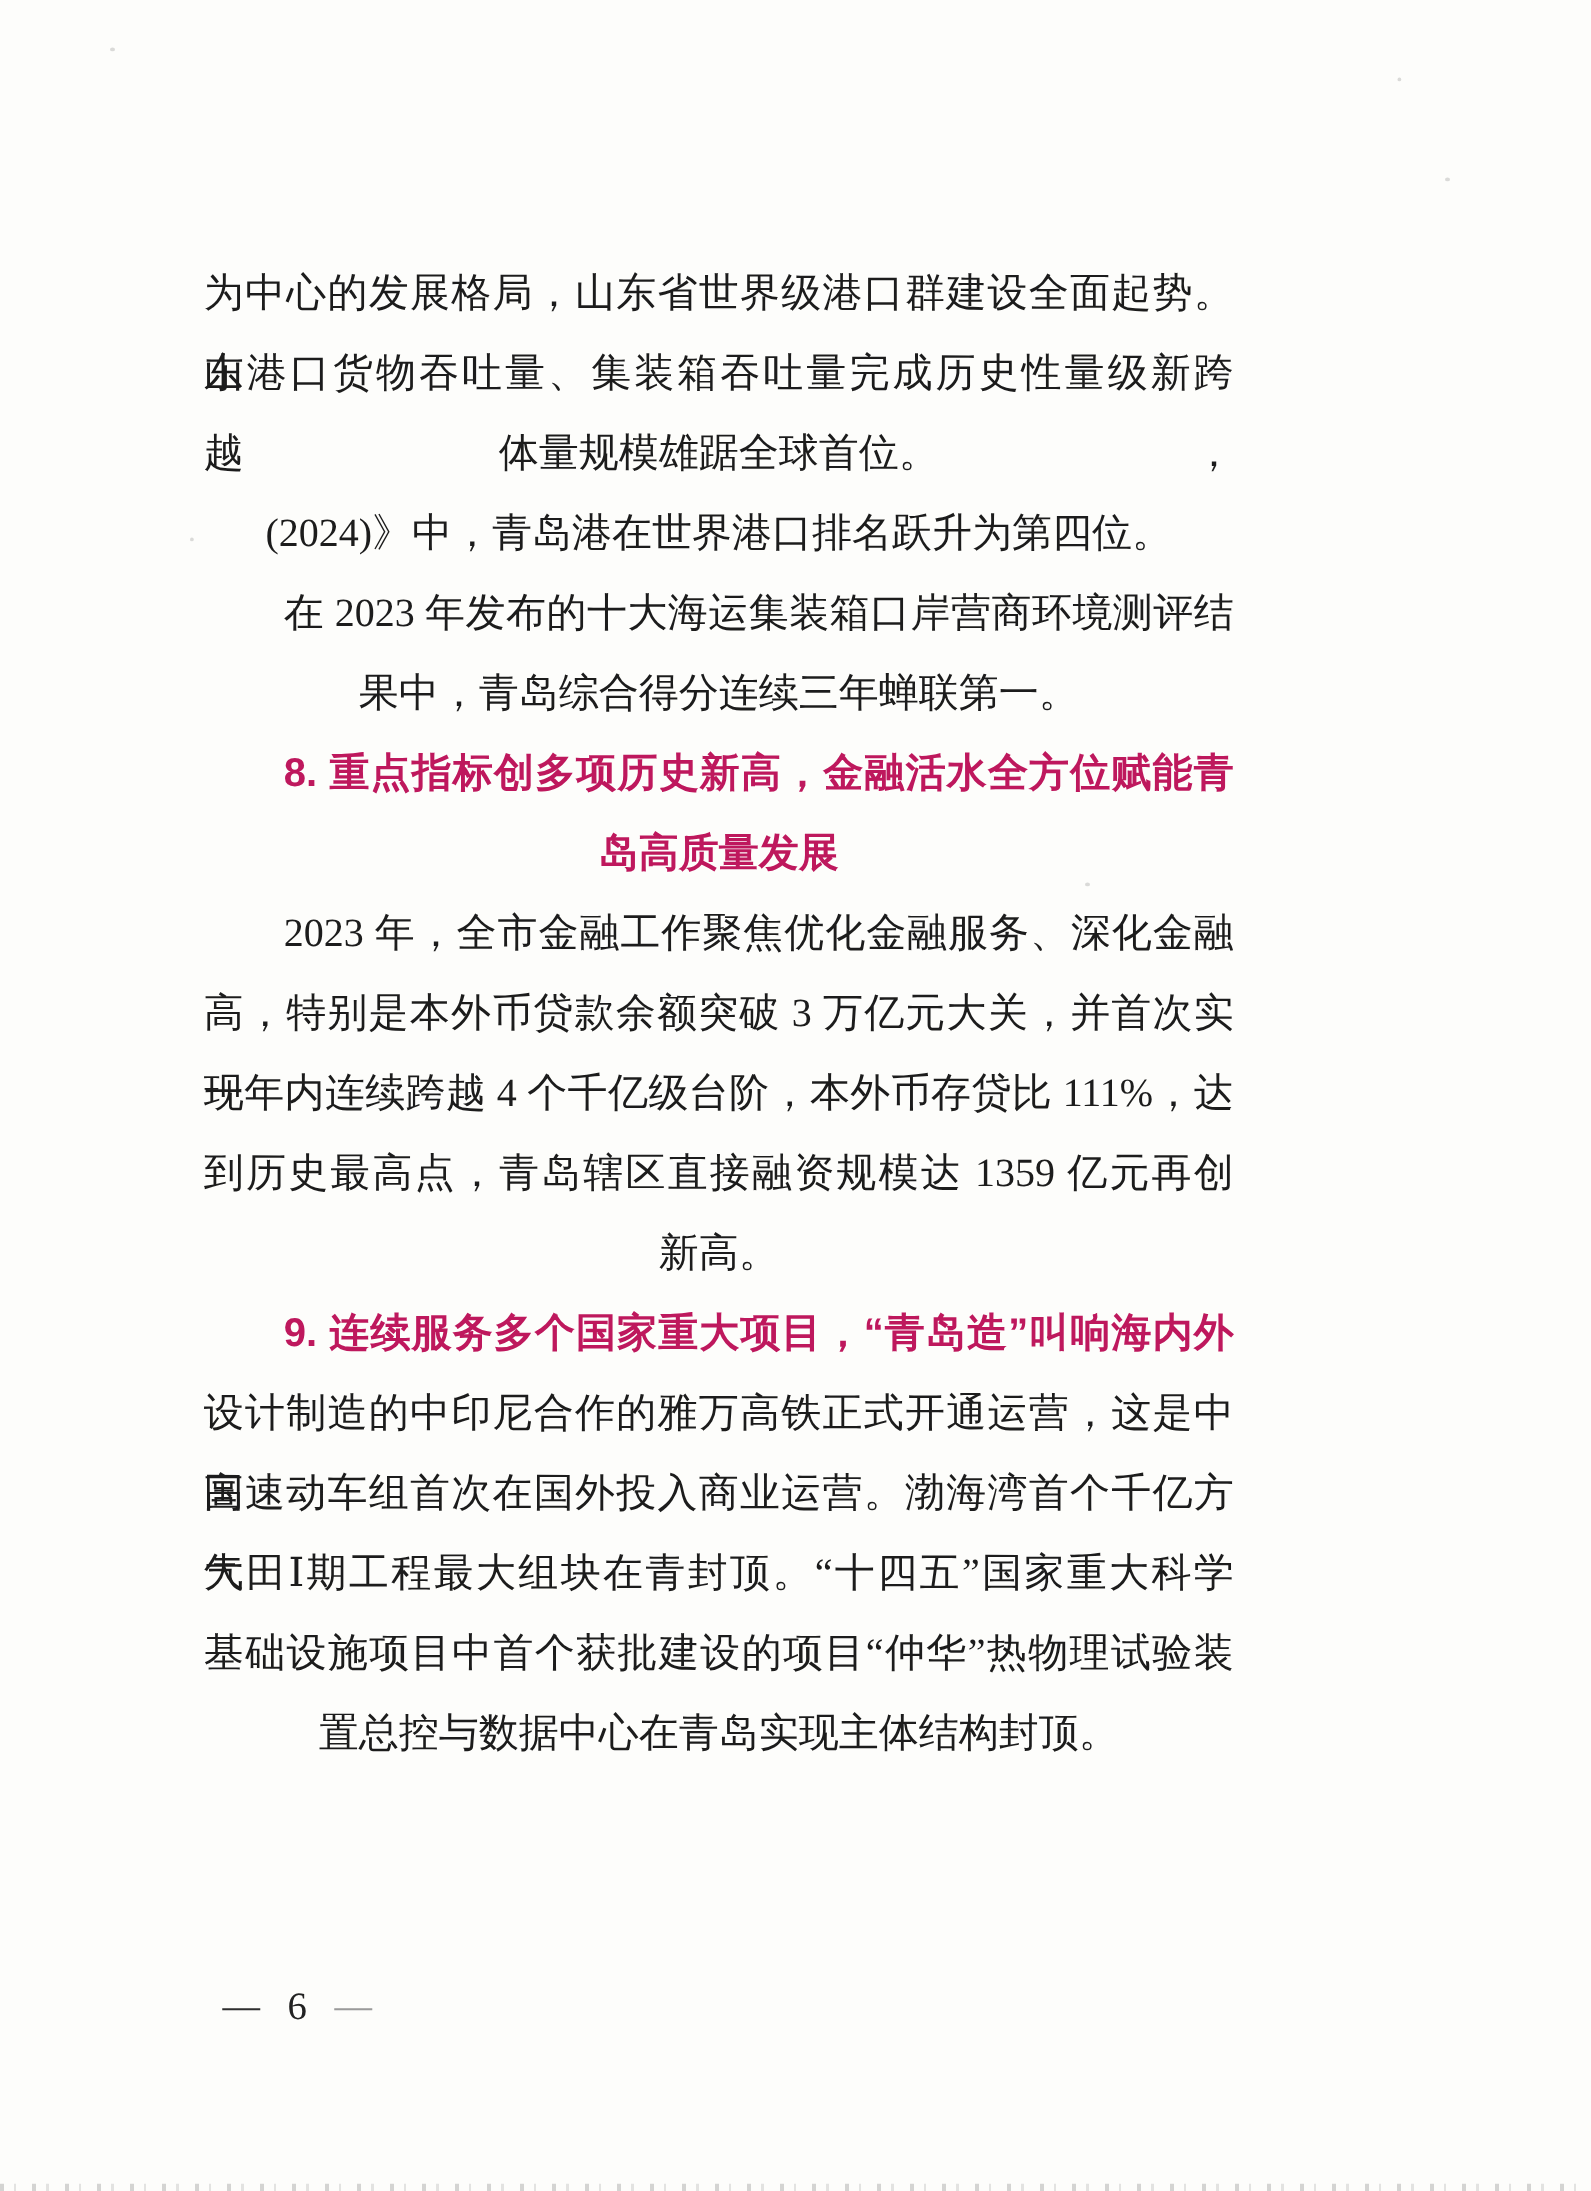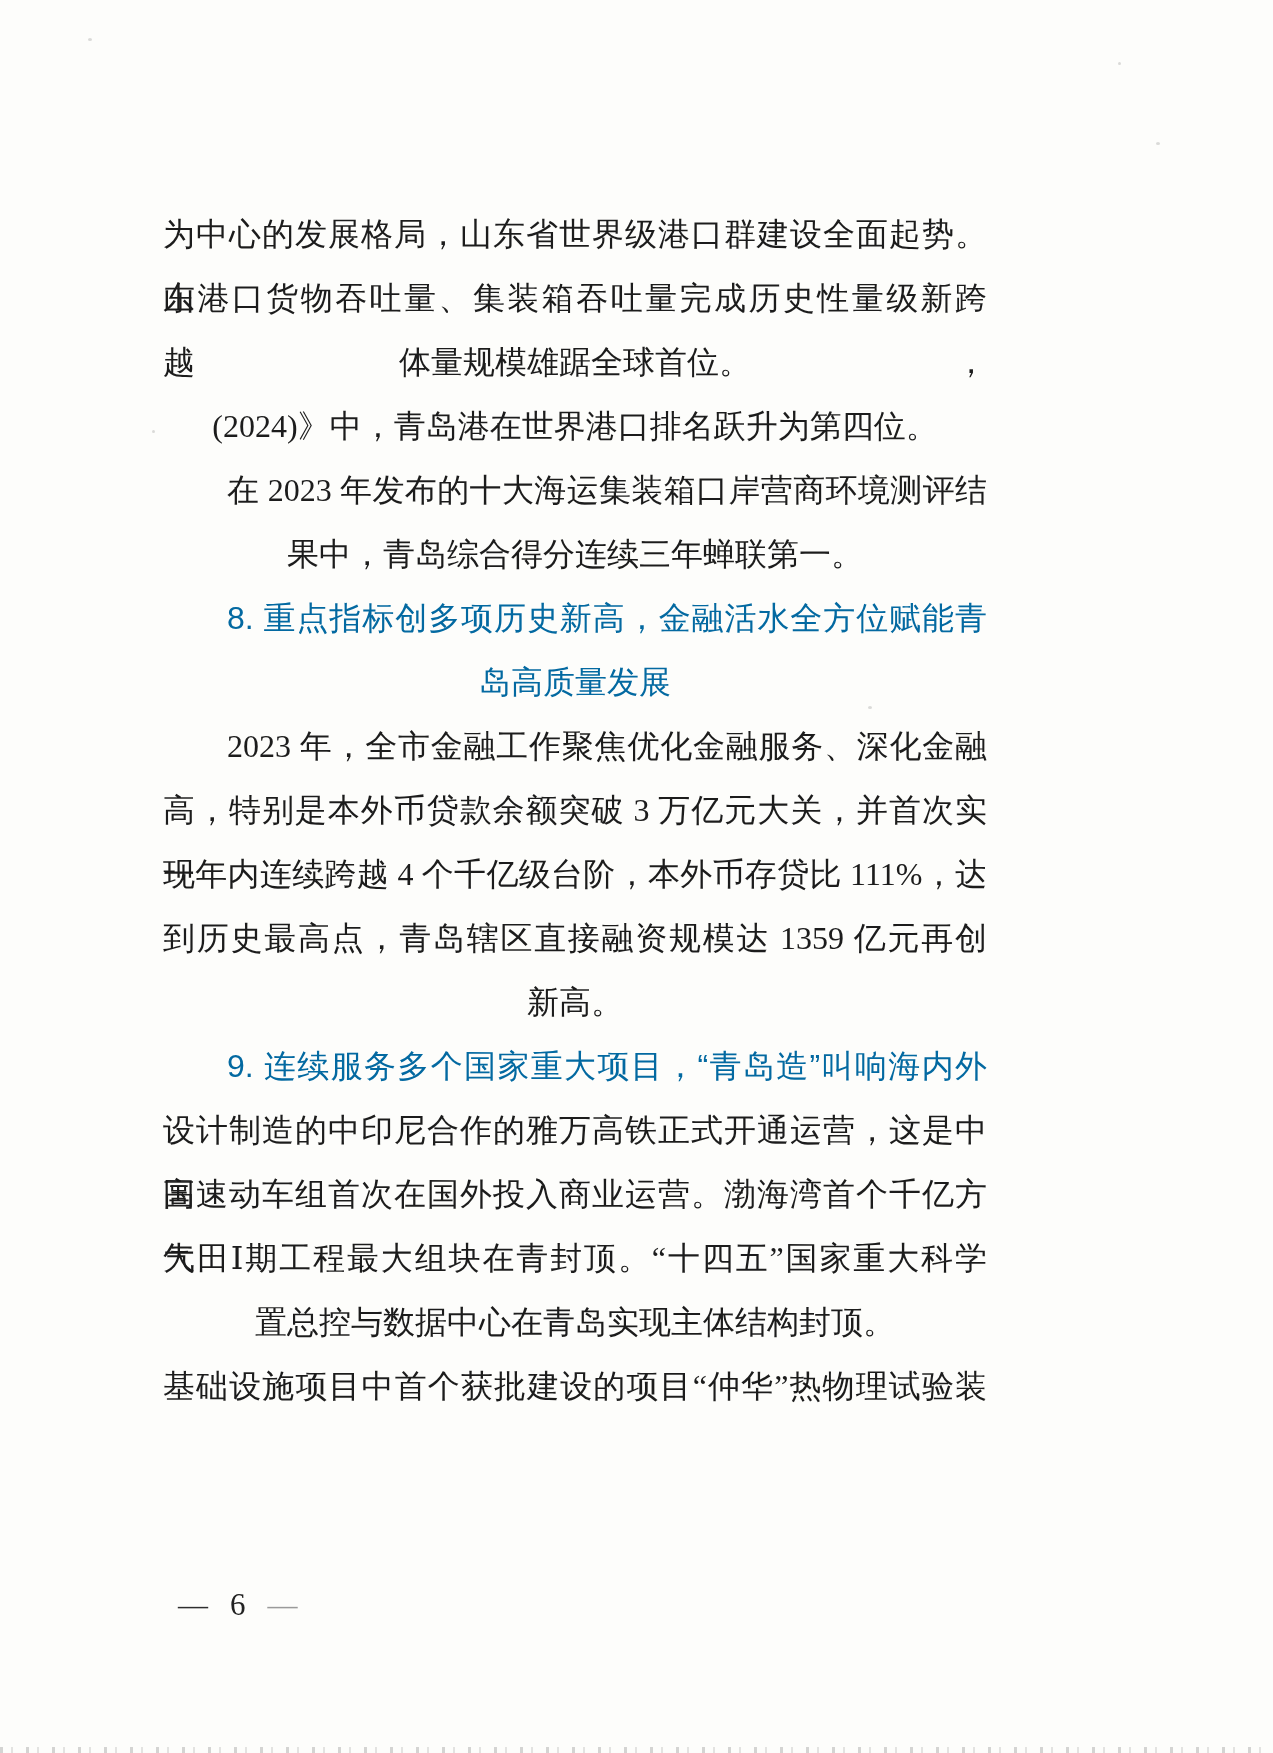--- a/index.html
+++ b/index.html
@@ -31,22 +31,22 @@
   }
   .line.fill {
     text-align: justify;
     text-align-last: justify;
   }
   .line.indent {
     text-indent: 64px;
   }
   .line.heading {
     font-family: "Liberation Sans", "DejaVu Sans", sans-serif;
-    font-weight: normal;
-    color: #0369a1;
+    font-weight: bold;
+    color: #be185d;
   }
   .footer {
     position: absolute;
     left: 178px;
     top: 1588px;
     display: inline-flex;
     align-items: center;
     gap: 22px;
     font-size: 30px;
     line-height: 34px;
@@ -95,22 +95,22 @@
       <div class="line heading">岛高质量发展</div>
       <div class="line indent fill">2023 年，全市金融工作聚焦优化金融服务、深化金融</div>
       <div class="line fill">高，特别是本外币贷款余额突破 3 万亿元大关，并首次实现</div>
       <div class="line fill">一年内连续跨越 4 个千亿级台阶，本外币存贷比 111%，达</div>
       <div class="line fill">到历史最高点，青岛辖区直接融资规模达 1359 亿元再创</div>
       <div class="line">新高。</div>
       <div class="line heading indent fill">9. 连续服务多个国家重大项目，“青岛造”叫响海内外</div>
       <div class="line fill">设计制造的中印尼合作的雅万高铁正式开通运营，这是中国</div>
       <div class="line fill">高速动车组首次在国外投入商业运营。渤海湾首个千亿方大</div>
       <div class="line fill">气田Ⅰ期工程最大组块在青封顶。“十四五”国家重大科学</div>
+      <div class="line fill">基础设施项目中首个获批建设的项目“仲华”热物理试验装</div>
       <div class="line">置总控与数据中心在青岛实现主体结构封顶。</div>
-      <div class="line fill">基础设施项目中首个获批建设的项目“仲华”热物理试验装</div>
     </div>
 
   <div class="footer">
     <span class="dash-left">—</span>
     <span class="pagenum">6</span>
     <span class="dash-right">—</span>
   </div>
 
   <div class="scan-edge-bottom"></div>
   <div class="speck s1"></div>

